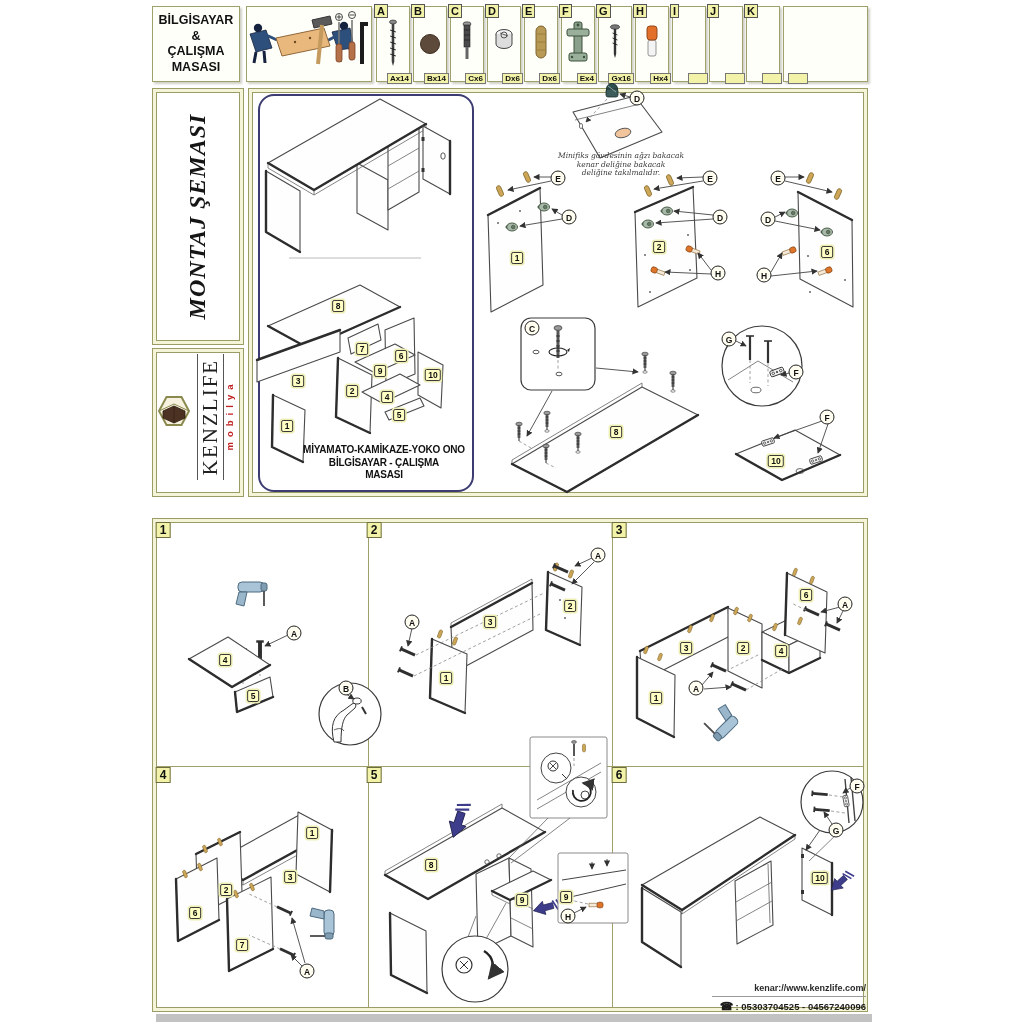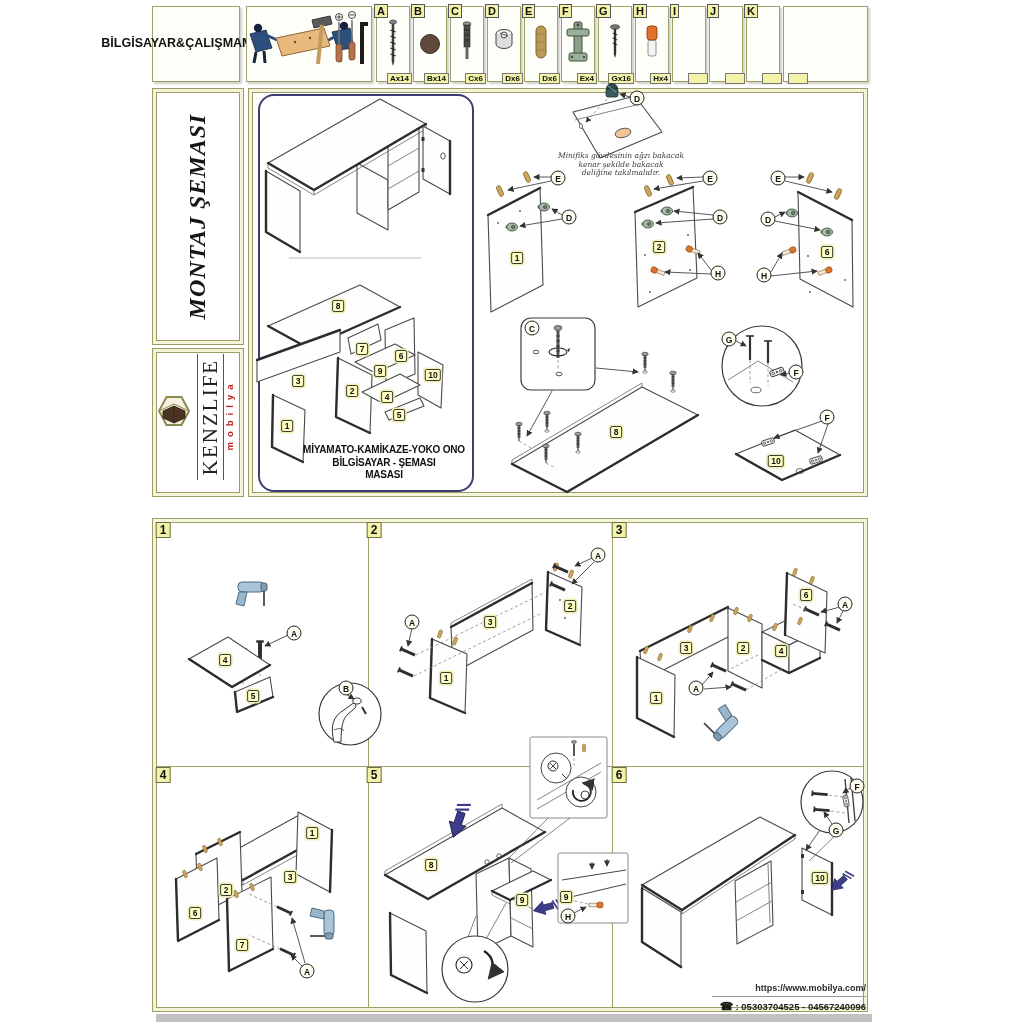--- a/index.html
+++ b/index.html
@@ -9,21 +9,21 @@
   .frame .inner{position:relative;width:100%;height:100%;background:#fff;border:1px solid #9c9c66;box-sizing:border-box;}
   .hwbox{position:absolute;top:6px;height:76px;background:#fffffa;border:1px solid #a0a06a;
          box-sizing:border-box;box-shadow:2px 2px 2px rgba(120,120,100,.35);}
   .hwletter{position:absolute;top:-3px;left:-3px;background:#f2f2a8;border:1px solid #555;
             font-weight:bold;font-size:11px;line-height:12px;padding:0 2px;color:#111;z-index:12;}
   .hwletter:empty{display:none;}
   .hwcount{position:absolute;bottom:-3px;right:-3px;background:#f2f2a8;border:1px solid #777;
            font-weight:bold;font-size:8px;line-height:9px;padding:0 2px;min-width:14px;min-height:9px;
            text-align:center;color:#111;z-index:12;}
   .hwcount.blankL{right:auto;left:4px;}
-  .titlebox{display:flex;flex-direction:row;align-items:center;justify-content:center;
+  .titlebox{display:flex;flex-direction:column;align-items:center;justify-content:center;
             font-weight:bold;font-size:12.5px;line-height:15.5px;color:#111;text-align:left;}
   .navybox{position:absolute;left:258px;top:94px;width:216px;height:398px;border:2.5px solid #3c3c72;
            border-radius:16px;box-sizing:border-box;background:#fff;z-index:5;}
   .rotwrap{position:absolute;display:flex;align-items:center;justify-content:center;}
   .montaj{font-family:"Liberation Serif",serif;font-style:italic;font-weight:bold;font-size:24px;
           color:#151515;white-space:nowrap;transform:rotate(-90deg);letter-spacing:1px;}
   .kenz{font-family:"Liberation Serif",serif;font-size:21px;letter-spacing:2px;color:#222;
         border-top:1.5px solid #555;border-bottom:1.5px solid #555;padding:0 5px;white-space:nowrap;}
   .mobilya{font-weight:bold;font-size:9.5px;letter-spacing:5px;color:#c22222;white-space:nowrap;}
   .note{position:absolute;left:548px;top:152px;width:146px;text-align:center;z-index:25;
@@ -131,38 +131,38 @@
       </div>
     </div>
   </div>
 
   <div class="frame" style="left:248px;top:88px;width:620px;height:409px;">
     <div class="inner"></div>
   </div>
   <div class="navybox"></div>
   <div class="note">
     <div>Minifiks gövdesinin ağzı bakacak</div>
-    <div>kenar şekilde bakacak</div>
+    <div>kenar deliğine bakacak</div>
     <div>deliğine takılmalıdır.</div>
   </div>
   <div class="product">
     <div>MİYAMATO-KAMİKAZE-YOKO ONO</div>
-    <div>BİLGİSAYAR - ŞEMASI</div>
+    <div>BİLGİSAYAR - ÇALIŞMA</div>
     <div>MASASI</div>
   </div>
 
   <div class="frame" style="left:152px;top:518px;width:716px;height:494px;">
     <div class="inner">
       <div class="vline" style="left:211px;"></div>
       <div class="vline" style="left:455px;"></div>
       <div class="hline" style="top:243px;"></div>
     </div>
   </div>
 
-  <div class="footer-site">https://www.mobilya.com/</div>
+  <div class="footer-site">kenar://www.kenzlife.com/</div>
   <div class="footer-rule"></div>
   <div class="footer-phone">
     <span class="phoneicon">☎</span><span>: 05303704525 - 04567240096</span>
   </div>
   <div class="grayshadow"></div>
 
   <svg id="art" width="1024" height="1024" viewBox="0 0 1024 1024">
     <defs>
       <marker id="ma" viewBox="0 0 8 8" refX="7" refY="4" markerWidth="7" markerHeight="7" orient="auto-start-reverse">
         <path d="M0,0 L8,4 L0,8 Z" fill="#333"></path>

